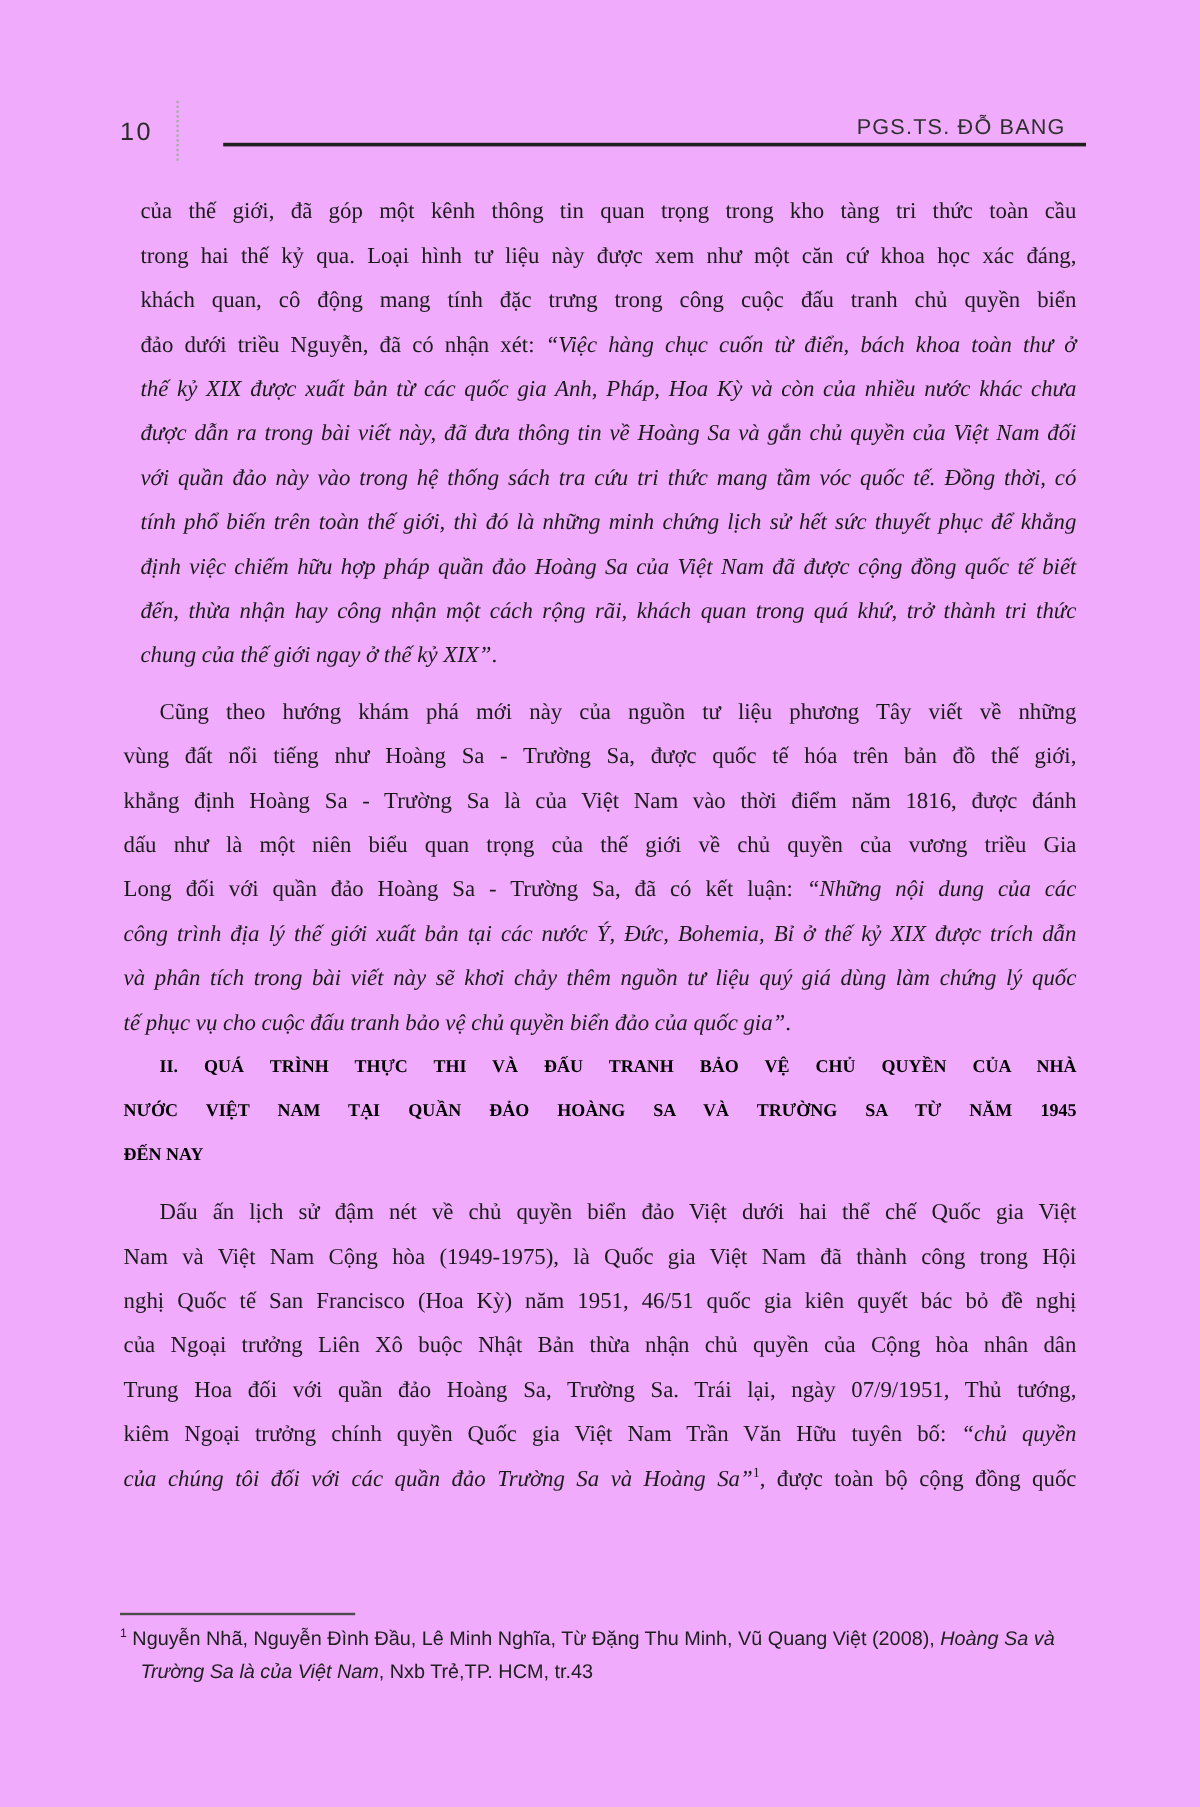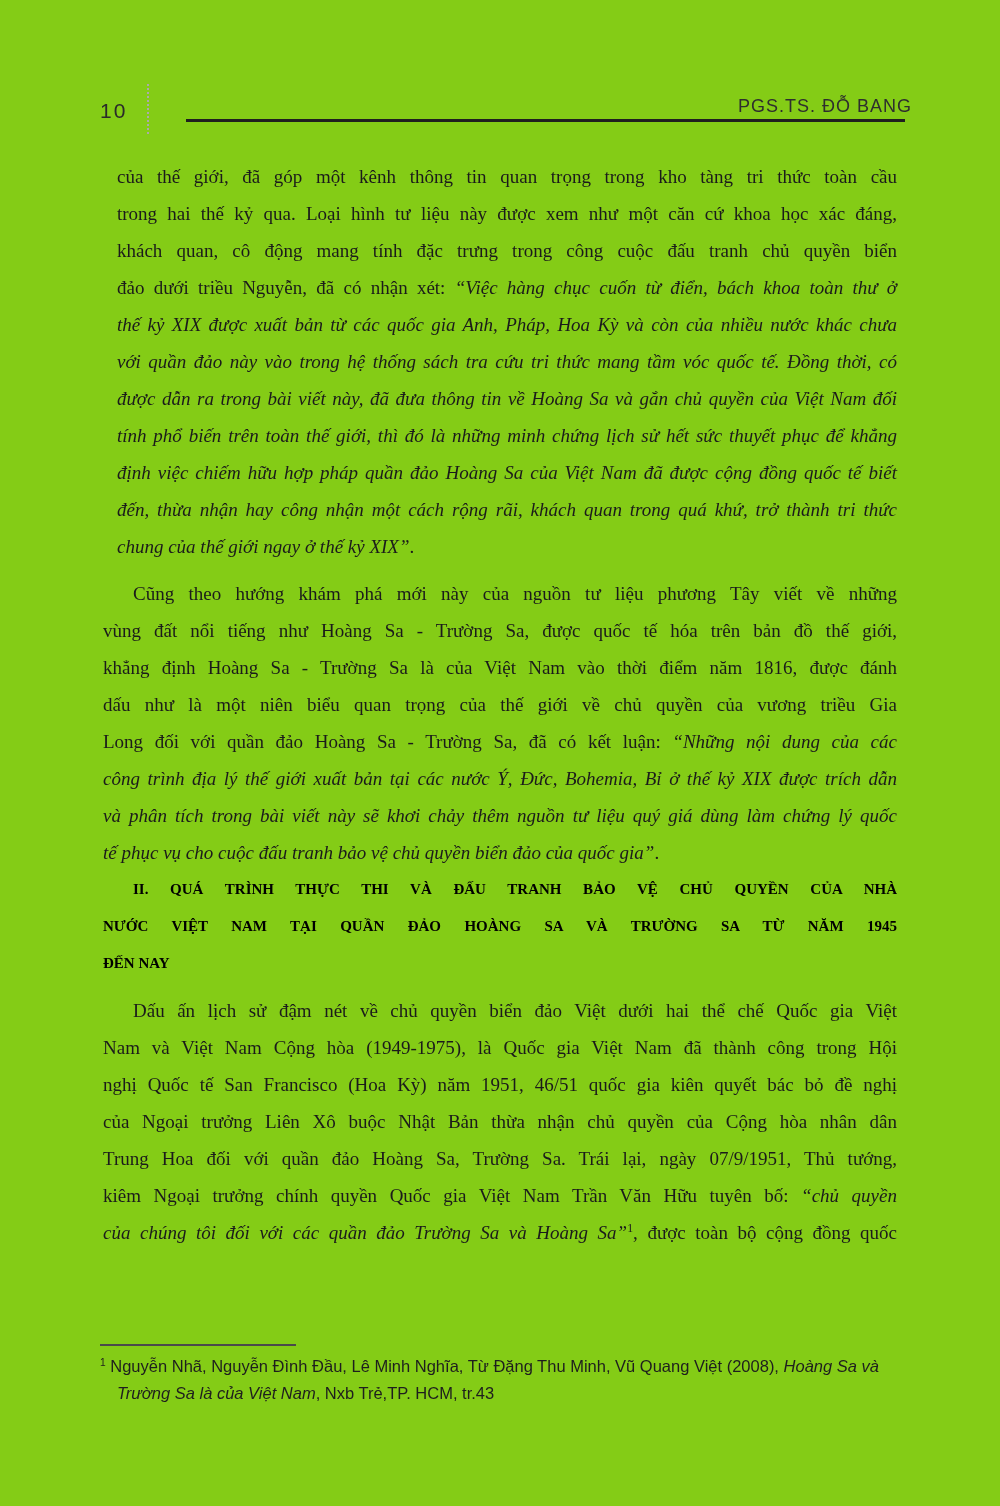--- a/index.html
+++ b/index.html
@@ -1,38 +1,38 @@
 <!DOCTYPE html>
 <html><head>
 <meta charset="utf-8">
 <style>
   html, body { margin: 0; padding: 0; background: #ffffff; }
   .page {
     position: relative;
     width: 1000px;
     height: 1506px;
-    background: #84cc16;
+    background: #f0abfc;
     font-family: "Liberation Serif", serif;
     color: #1b1b1b;
     overflow: hidden;
   }
 
   
   .page-num {
     position: absolute; left: 100px; top: 99px;
     font-family: "Liberation Sans", sans-serif;
     font-size: 21px; letter-spacing: 2px; color: #2a2a2a;
   }
   .dotted-mark {
     position: absolute; left: 147px; top: 84px;
     height: 50px; width: 0;
     border-left: 2px dotted #ababab;
   }
   .running-head {
-    position: absolute; right: 88px; top: 96px;
+    position: absolute; right: 112px; top: 96px;
     font-family: "Liberation Sans", sans-serif;
     font-size: 18px; letter-spacing: 1px; color: #2e2e2e;
   }
   .head-rule {
     position: absolute; left: 186px; top: 119px;
     width: 719px; height: 3px; background: #1f1f1f;
   }
 
   
   main.body-text {
@@ -74,22 +74,22 @@
   <div class="running-head">PGS.TS. ĐỖ BANG</div>
   <div class="head-rule"></div>
 
   <main class="body-text">
       <div class="block paragraph">
         <div class="line"><span>của thế giới, đã góp một kênh thông tin quan trọng trong kho tàng tri thức toàn cầu</span></div>
         <div class="line"><span>trong hai thế kỷ qua. Loại hình tư liệu này được xem như một căn cứ khoa học xác đáng,</span></div>
         <div class="line"><span>khách quan, cô động mang tính đặc trưng trong công cuộc đấu tranh chủ quyền biển</span></div>
         <div class="line"><span>đảo dưới triều Nguyễn, đã có nhận xét: </span><span class="it">“Việc hàng chục cuốn từ điển, bách khoa toàn thư ở</span></div>
         <div class="line"><span class="it">thế kỷ XIX được xuất bản từ các quốc gia Anh, Pháp, Hoa Kỳ và còn của nhiều nước khác chưa</span></div>
+        <div class="line"><span class="it">được dẫn ra trong bài viết này, đã đưa thông tin về Hoàng Sa và gắn chủ quyền của Việt Nam đối</span></div>
         <div class="line"><span class="it">với quần đảo này vào trong hệ thống sách tra cứu tri thức mang tầm vóc quốc tế. Đồng thời, có</span></div>
-        <div class="line"><span class="it">được dẫn ra trong bài viết này, đã đưa thông tin về Hoàng Sa và gắn chủ quyền của Việt Nam đối</span></div>
         <div class="line"><span class="it">tính phổ biến trên toàn thế giới, thì đó là những minh chứng lịch sử hết sức thuyết phục để khẳng</span></div>
         <div class="line"><span class="it">định việc chiếm hữu hợp pháp quần đảo Hoàng Sa của Việt Nam đã được cộng đồng quốc tế biết</span></div>
         <div class="line"><span class="it">đến, thừa nhận hay công nhận một cách rộng rãi, khách quan trong quá khứ, trở thành tri thức</span></div>
         <div class="line last"><span class="it">chung của thế giới ngay ở thế kỷ XIX”</span><span>.</span></div>
       </div>
       <div class="block paragraph">
         <div class="line indent"><span>Cũng theo hướng khám phá mới này của nguồn tư liệu phương Tây viết về những</span></div>
         <div class="line"><span>vùng đất nổi tiếng như Hoàng Sa - Trường Sa, được quốc tế hóa trên bản đồ thế giới,</span></div>
         <div class="line"><span>khẳng định Hoàng Sa - Trường Sa là của Việt Nam vào thời điểm năm 1816, được đánh</span></div>
         <div class="line"><span>dấu như là một niên biểu quan trọng của thế giới về chủ quyền của vương triều Gia</span></div>

